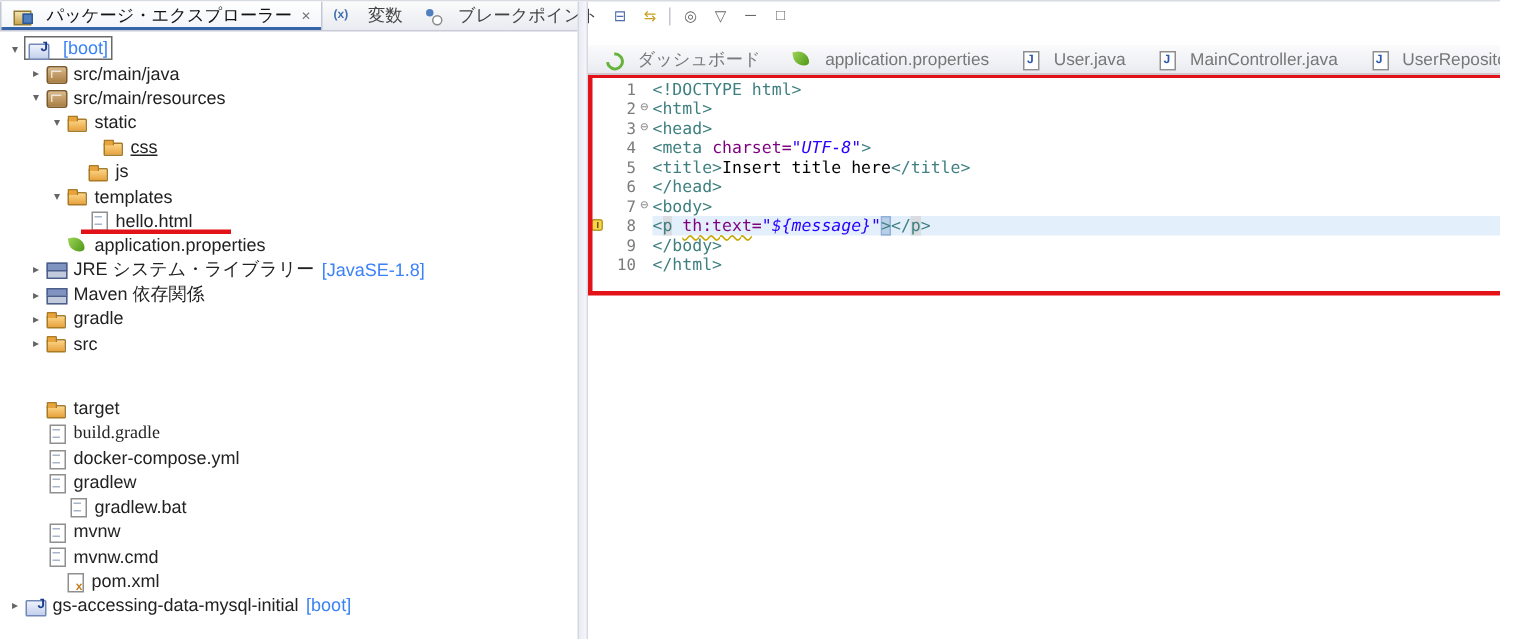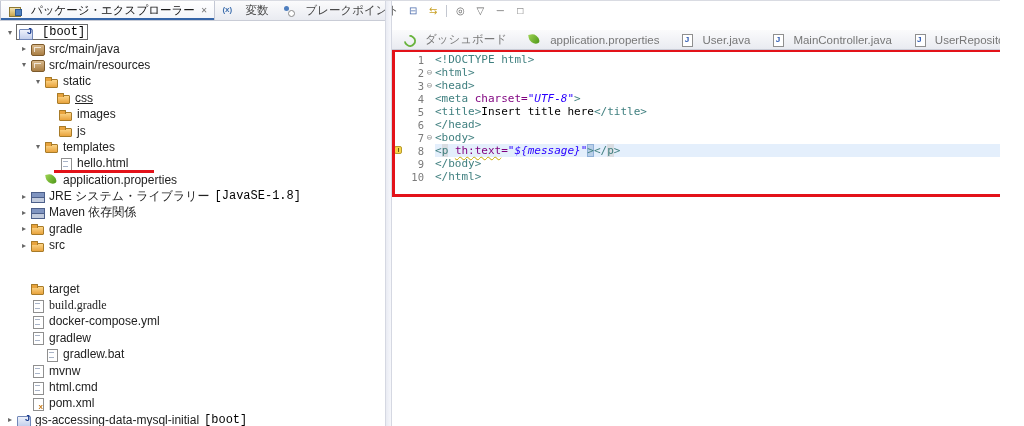--- a/index.html
+++ b/index.html
@@ -28,21 +28,21 @@
   .ptool.blue { color:#4f6fae; }
   .ptool.gold { color:#c9a227; }
   .ptool-sep { width:1px; height:12px; background:#c3c7d0; }
 
   
   .tree { padding-top:3px; font-size:12px; color:#222; }
   .trow { display:flex; align-items:center; height:16.4px; position:relative; white-space:nowrap; cursor:default; }
   .texp { width:12px; flex:none; font-size:8px; color:#666; text-align:center; }
   .tlabelbox { display:inline-flex; align-items:center; }
   .tlabelbox.selected { border:1px solid #6a6a6a; padding:0 2px 0 1px; background:#fff; }
-  .tdec { color:#000000; margin-left:5px;font-family:Liberation Mono, monospace; }
+  .tdec { color:#3b82f6; margin-left:5px; }
   .red-underline { position:absolute; height:3px; background:#e31219; bottom:-1px; }
 
   
   .ic { display:inline-block; width:15px; height:13px; margin-right:4px; position:relative; flex:none; }
   .ic-folder::before { content:""; position:absolute; left:1px; top:4px; width:11px; height:7px;
     background:linear-gradient(#fcd588,#e8a33d); border:1px solid #a87b28; border-radius:1px; }
   .ic-folder::after { content:""; position:absolute; left:1px; top:2px; width:5px; height:3px;
     background:#e8a33d; border:1px solid #a87b28; border-bottom:none; border-radius:1px 1px 0 0; }
   .ic-source-folder::before { content:""; position:absolute; left:1px; top:2px; width:12px; height:10px;
     background:linear-gradient(#d9b98c,#a97e44); border:1px solid #7d5a2b; border-radius:2px; }
@@ -163,32 +163,25 @@
             <span class="tlabel">src/main/resources</span>
           </span>
         </div>
         <div class="trow" style="padding-left: 32px;">
           <span class="texp">▾</span>
           <span class="tlabelbox">
             <span class="ic ic-folder"></span>
             <span class="tlabel">static</span>
           </span>
         </div>
-        <div class="trow" style="padding-left: 44px; text-decoration: underline;">
+        <div class="trow" style="padding-left: 56px; text-decoration: underline;">
           <span class="texp"></span>
           <span class="tlabelbox">
             <span class="ic ic-folder"></span>
             <span class="tlabel">css</span>
-          </span>
-        </div>
-        <div class="trow" style="padding-left: 46px;">
-          <span class="texp"></span>
-          <span class="tlabelbox">
-            <span class="ic ic-folder"></span>
-            <span class="tlabel">images</span>
           </span>
         </div>
         <div class="trow" style="padding-left: 46px;">
           <span class="texp"></span>
           <span class="tlabelbox">
             <span class="ic ic-folder"></span>
             <span class="tlabel">js</span>
           </span>
         </div>
         <div class="trow" style="padding-left: 32px;">
@@ -281,24 +274,24 @@
           <span class="texp"></span>
           <span class="tlabelbox">
             <span class="ic ic-file"></span>
             <span class="tlabel">mvnw</span>
           </span>
         </div>
         <div class="trow" style="padding-left: 18px;">
           <span class="texp"></span>
           <span class="tlabelbox">
             <span class="ic ic-file"></span>
-            <span class="tlabel">html.cmd</span>
-          </span>
-        </div>
-        <div class="trow" style="padding-left: 18px;">
+            <span class="tlabel">mvnw.cmd</span>
+          </span>
+        </div>
+        <div class="trow" style="padding-left: 30px;">
           <span class="texp"></span>
           <span class="tlabelbox">
             <span class="ic ic-xml-file"></span>
             <span class="tlabel">pom.xml</span>
           </span>
         </div>
         <div class="trow" style="padding-left: 4px;">
           <span class="texp">▸</span>
           <span class="tlabelbox">
             <span class="ic ic-java-project"></span>

